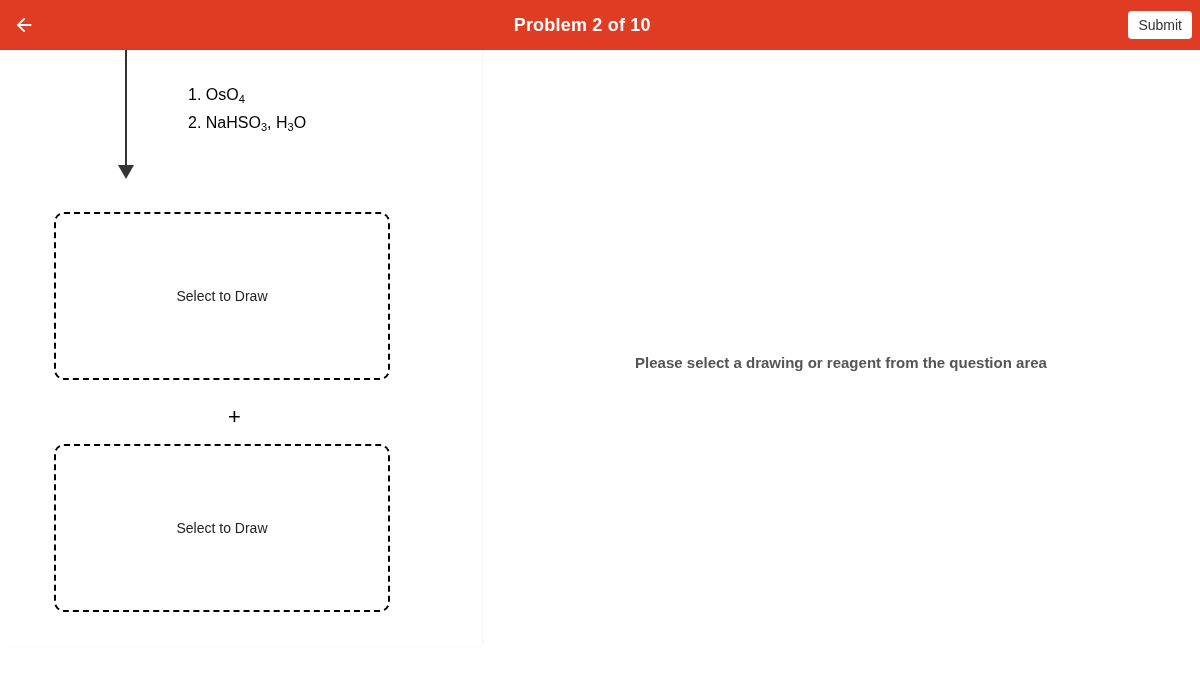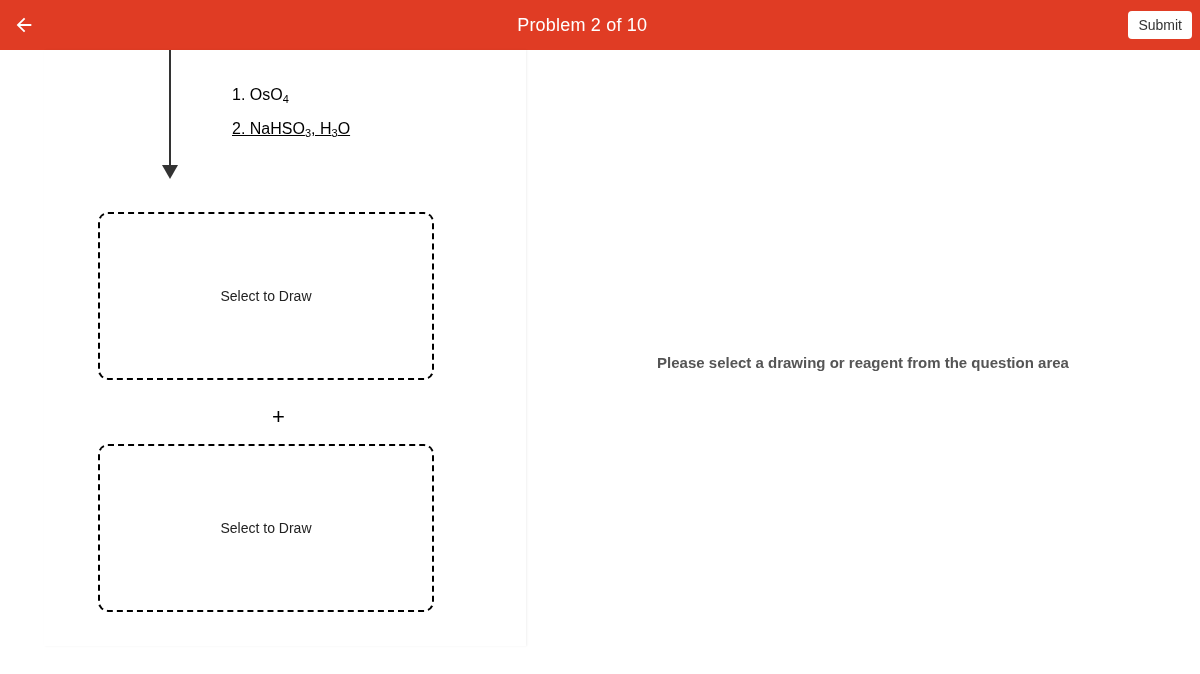--- a/index.html
+++ b/index.html
@@ -7,50 +7,49 @@
   .header {
     height: 50px;
     background: #e03c24;
     display: flex;
     align-items: center;
     justify-content: space-between;
     padding: 0 8px 0 12px;
     color: #fff;
   }
   .header .back { width: 24px; height: 24px; cursor: pointer; display:flex; align-items:center; justify-content:center; }
-  .header .title { font-size: 18px; font-weight: 400; letter-spacing: .2px; text-align: right; }
+  .header .title { font-size: 18px; font-weight: 700; letter-spacing: .2px; text-align: right; }
   .header .submit {
     background: #fff; color: #333; border-radius: 4px;
     padding: 6px 10px; font-size: 14px; cursor: pointer;
     border: none;
   }
   .body { display: flex; height: 624px; }
   .left {
     width: 482px;
     height: 596px;
     position: relative;
     background: #fff;
     box-shadow: 1px 0 2px rgba(0,0,0,0.06);
     overflow: hidden;
-    margin-left: 44px;
   }
   .right {
     flex: 1;
     display: flex;
     align-items: center;
     justify-content: center;
     color: #555;
     font-size: 15px;
     font-weight: bold;
   }
   
   .reagent { position: absolute; left: 188px; font-size: 16px; color: #000; }
   .reagent .sub { font-size: 11px; vertical-align: -3px; }
   .r1 { top: 36px; }
-  .r2 { top: 70px; text-decoration: underline; }
+  .r2 { top: 64px; }
   
   .arrow {
     position: absolute;
     left: 118px;
     top: -30px;
     width: 16px;
     height: 170px;
   }
   .arrow-line { position:absolute; left:7px; top:0; width:2px; height:150px; background:#333; }
   .arrow-head { position:absolute; left:0; top:145px; width:0; height:0; border-left:8px solid transparent; border-right:8px solid transparent; border-top:14px solid #333; }

